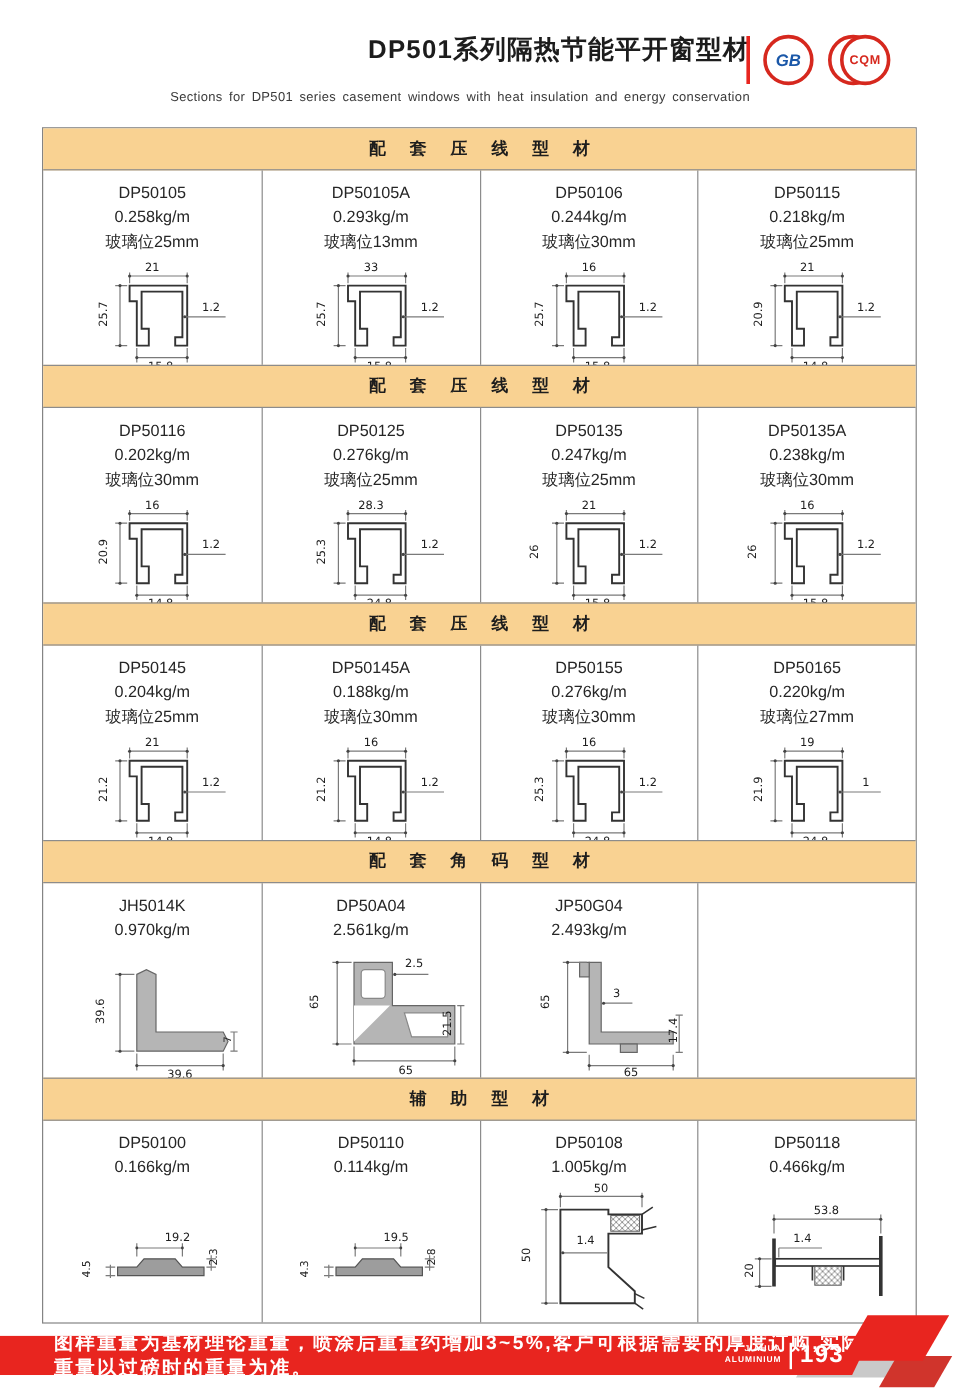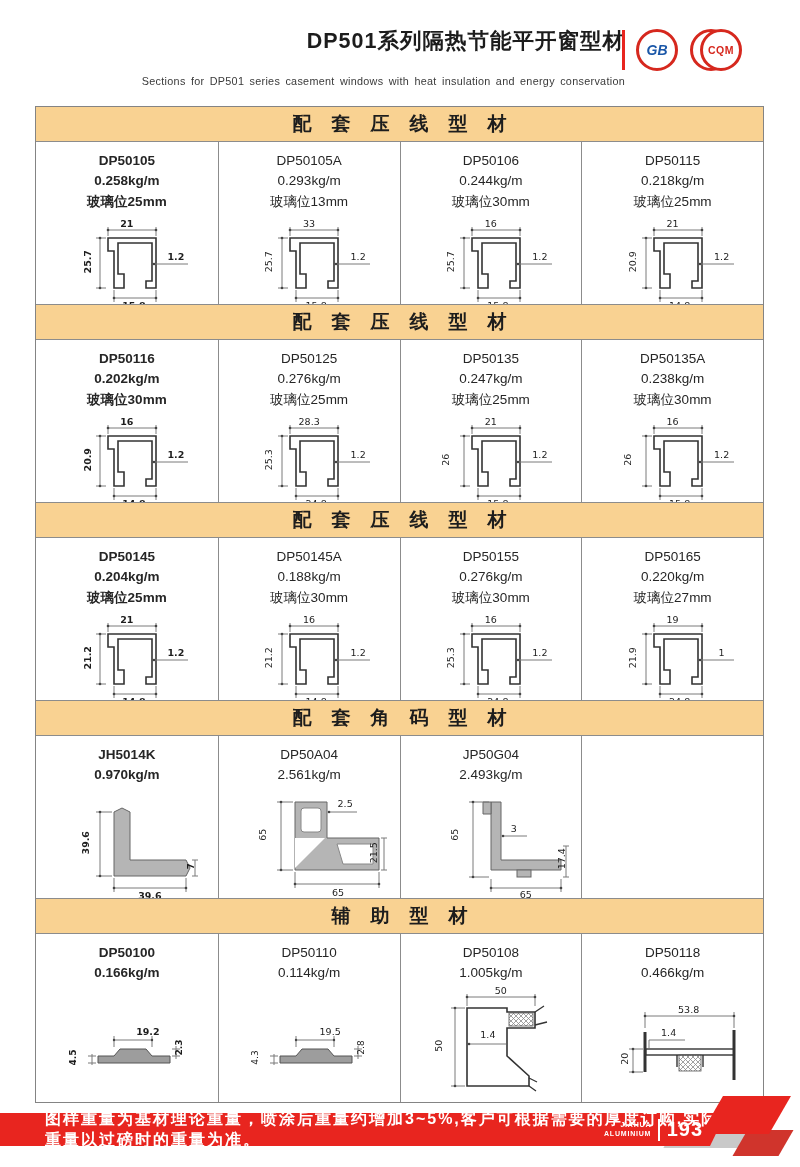--- a/index.html
+++ b/index.html
@@ -15,26 +15,26 @@
         box-sizing:border-box;display:flex;align-items:center;justify-content:center;background:#fff;}
   .logo.l1{left:636px;justify-content:center;} .logo.l2{left:690px;} .logo.l3{left:700px;}
   .logo.l1 span{color:#1a57a8;font-weight:bold;font-style:italic;font-size:14px;}
   .logo.l2 span{color:#d6281e;font-size:21px;line-height:1;}
   .logo.l3 span{color:#d6281e;font-weight:bold;font-size:10.5px;letter-spacing:0.5px;}
 
   
   .sheet{position:absolute;left:35px;top:106px;width:729px;border:1px solid #848484;box-sizing:border-box;}
   .band{height:34px;background:#f9d292;border-top:1px solid #8c8c8c;border-bottom:1px solid #8c8c8c;
         display:flex;align-items:center;justify-content:center;
-        font-size:19px;font-weight:bold;color:#1d1d1d;letter-spacing:20px;text-indent:20px;}
+        font-size:14px;font-weight:bold;color:#1d1d1d;letter-spacing:20px;text-indent:20px;}
   .band:first-child{border-top:none;}
   .prow{display:grid;grid-template-columns:1fr 1fr 1fr 1fr;height:162px;}
   .prow.tall{height:168px;}
   .cell{border-left:1px solid #8c8c8c;box-sizing:border-box;overflow:hidden;text-align:center;padding-top:9px;}
-  .cell:first-child{border-left:none;font-weight:bold;}
+  .cell:first-child{border-left:none;}
   .pname,.pweight,.pglass{font-size:13.5px;color:#262626;line-height:1.5;}
 
   
   .draw{position:relative;margin:6px auto 0;}
   .d-pressline{width:150px;height:95px;}
   .d-cornerL{width:150px;height:105px;margin-top:12px;}
   .d-cornerA04{width:160px;height:115px;margin-top:4px;}
   .d-cornerG04{width:160px;height:115px;margin-top:4px;}
   .d-hat{width:150px;height:80px;margin-top:22px;}
   .d-bigC{width:160px;height:118px;margin-top:2px;}

